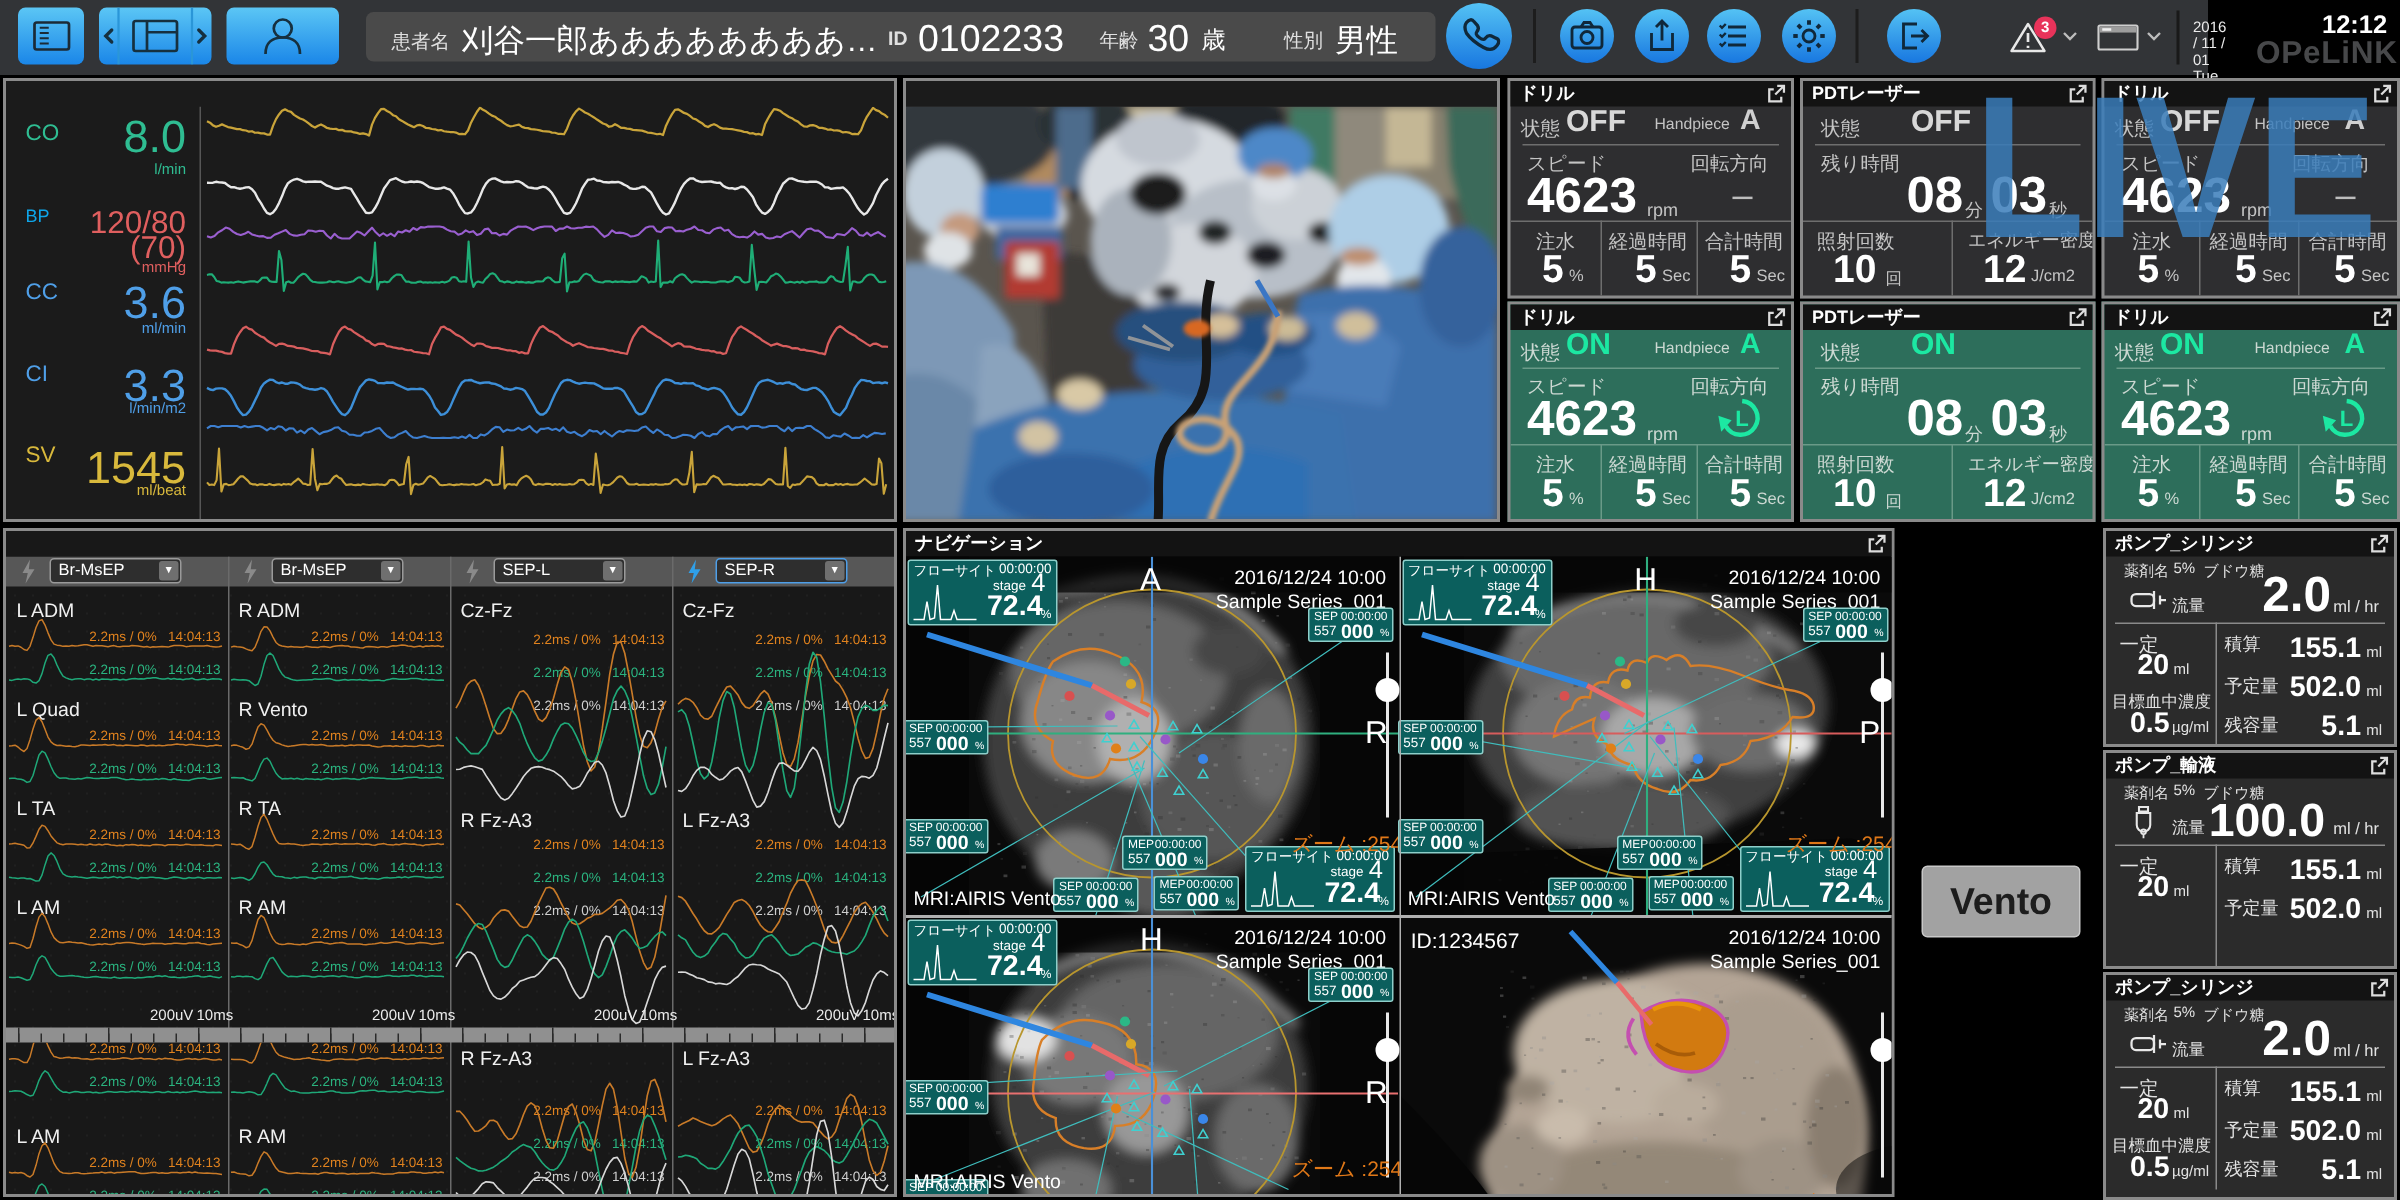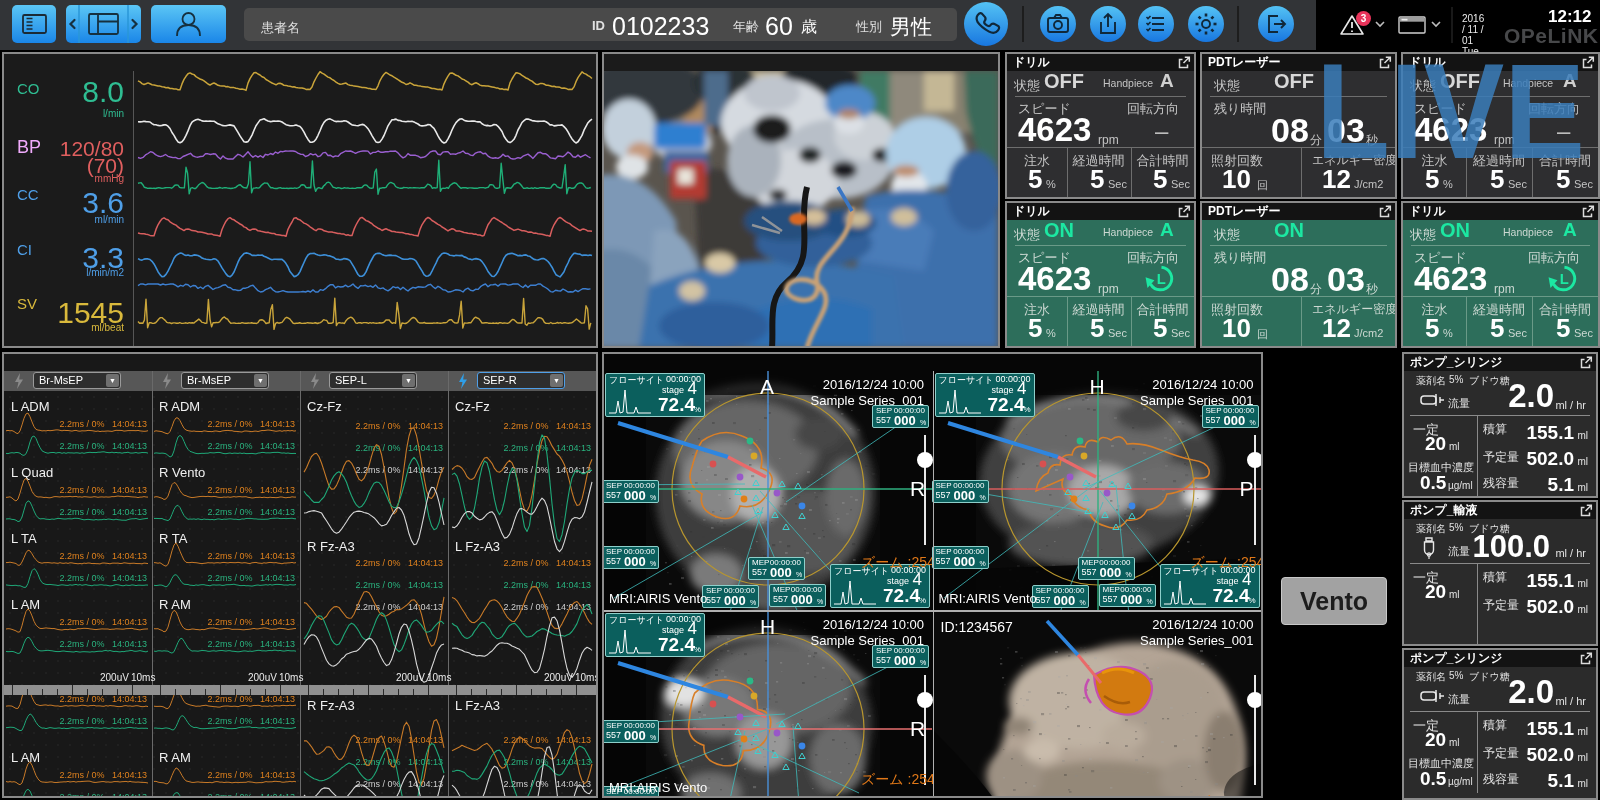--- a/index.html
+++ b/index.html
@@ -6,42 +6,43 @@
 .abs{position:absolute;}
 .panel{position:absolute;border:2px solid #8a8a8a;background:#1e1e1e;}
 .phead{position:absolute;left:0;top:0;right:0;height:17px;background:#131313;color:#fff;
  font-size:12px;font-weight:bold;line-height:17px;padding-left:6px;white-space:nowrap;}
 .pbody{position:absolute;left:0;top:17px;right:0;bottom:0;overflow:hidden;}
 .lbl{position:absolute;color:#c4c4c4;white-space:nowrap;}
 .val{position:absolute;color:#fff;font-weight:bold;white-space:nowrap;}
 .tealbox{position:absolute;background:#0b5f5d;border:1px solid #8ecfca;border-radius:2px;color:#fff;}
 </style></head><body>
 <div id="root">
-    <div class="abs" style="left:0;top:0;width:1316px;height:50px;background:#323437">
+    <div class="abs" style="left:0;top:0;width:1472px;height:50px;background:#323437">
       <div class="abs" style="left:12px;top:5px;width:44px;height:38px;border-radius:5px;background:linear-gradient(#5bc6f5,#1a86e8);"><svg width="44" height="38" viewBox="0 0 44 38">
           <rect x="11" y="10" width="23" height="18" rx="1.5" fill="none" stroke="#1b2a36" stroke-width="1.8"></rect>
           <path d="M14.5 13.5h6M14.5 17h6M14.5 20.5h6M14.5 24h6" stroke="#1b2a36" stroke-width="1.4"></path>
         </svg></div>
       <div class="abs" style="left:66px;top:5px;width:75px;height:38px;border-radius:5px;background:linear-gradient(#5bc6f5,#1a86e8);"><svg width="75" height="38" viewBox="0 0 75 38">
           <path d="M13 0 V38 M62 0 V38" stroke="#2a96d8" stroke-width="1.5"></path>
           <path d="M8.5 15 l-4 4 l4 4" fill="none" stroke="#16303f" stroke-width="2.2" stroke-linecap="round"></path>
           <path d="M66.5 15 l4 4 l-4 4" fill="none" stroke="#16303f" stroke-width="2.2" stroke-linecap="round"></path>
           <rect x="23" y="9" width="29" height="20" rx="1.5" fill="none" stroke="#16303f" stroke-width="1.8"></rect>
           <path d="M32 9 V29 M32 16.5 H52" stroke="#16303f" stroke-width="1.8"></path>
         </svg></div>
       <div class="abs" style="left:151px;top:5px;width:75px;height:38px;border-radius:5px;background:linear-gradient(#5bc6f5,#1a86e8);"><svg width="75" height="38" viewBox="0 0 75 38">
           <circle cx="37.5" cy="14" r="6" fill="none" stroke="#16303f" stroke-width="1.8"></circle>
           <path d="M26 31 c0-8 5-11 11.5-11 c6.5 0 11.5 3 11.5 11" fill="none" stroke="#16303f" stroke-width="1.8"></path>
         </svg></div>
       <div class="abs" style="left:244px;top:8px;width:713px;height:33px;border-radius:5px;background:#4a4a4a;color:#fff">
         <span class="abs" style="left:17px;top:11px;font-size:13px;color:#e0e0e0">患者名</span>
+        <span class="abs" style="left:64px;top:5px;font-size:21px;">刈谷一郎ああああああああ…</span>
         <span class="abs" style="left:348px;top:10px;font-size:13px;font-weight:bold;color:#e0e0e0">ID</span>
         <span class="abs" style="left:368px;top:4px;font-size:25px;">0102233</span>
         <span class="abs" style="left:489px;top:10px;font-size:13px;color:#e0e0e0">年齢</span>
-        <span class="abs" style="left:521px;top:4px;font-size:25px;">60</span>
+        <span class="abs" style="left:521px;top:4px;font-size:25px;">30</span>
         <span class="abs" style="left:557px;top:9px;font-size:16px;">歳</span>
         <span class="abs" style="left:612px;top:10px;font-size:13px;color:#e0e0e0">性別</span>
         <span class="abs" style="left:646px;top:5px;font-size:21px;">男性</span>
       </div>
       <div class="abs" style="left:964px;top:2px;width:44px;height:44px;border-radius:50%;background:linear-gradient(#54c2f4,#1877e0)"><svg width="44" height="44" viewBox="0 0 44 44">
           <path d="M15 12 c2-2 4-2 5 0 l2 3 c1 2 0 3-1 4 c-1 1-1 2 1 4 c2 2 3 2 4 1 c1-1 2-2 4-1 l3 2 c2 1 2 3 0 5 c-2 2-5 3-9 0 c-4-3-8-7-10-11 c-1-3-1-5 1-7z" fill="none" stroke="#10283a" stroke-width="2.2" transform="rotate(-8 22 22)"></path>
         </svg></div>
       <div class="abs" style="left:1022px;top:6px;width:2px;height:36px;background:#1d1d1d"></div>
       <div class="abs" style="left:1040px;top:6px;width:36px;height:36px;border-radius:50%;background:linear-gradient(#54c2f4,#1877e0)"><svg width="36" height="36" viewBox="0 0 36 36">
           <rect x="8" y="12" width="20" height="14" rx="2" fill="none" stroke="#10283a" stroke-width="1.9"></rect>
@@ -93,21 +94,21 @@
       <div class="abs" style="left:1451px;top:7px;width:2px;height:36px;background:#191919"></div>
       <span class="abs" style="left:1462px;top:13px;font-size:10px;color:#ececec">2016 / 11 / 01 Tue</span>
       <span class="abs" style="left:1548px;top:7px;font-size:17px;font-weight:bold;color:#fff">12:12</span>
       <span class="abs" style="left:1504px;top:24px;font-size:21px;font-weight:bold;color:#47484a;letter-spacing:0.5px">OPeLiNK</span>
     </div>
     <div class="panel" style="left:2px;top:52px;width:596px;height:296px;background:#1b1b1b">
       <div class="pbody">
         <div class="abs" style="left:13px;top:9px;font-size:15px;color:#2fbd92">CO</div>
         <div class="abs" style="right:472px;top:4px;font-size:30px;color:#2fbd92;margin-left:20px;">8.0</div>
         <div class="abs" style="right:472px;top:37px;font-size:10px;color:#2fbd92">l/min</div>
-        <div class="abs" style="left:13px;top:66px;font-size:18px;color:#f0abfc">BP</div>
+        <div class="abs" style="left:13px;top:66px;font-size:12px;color:#0ea5e9">BP</div>
         <div class="abs" style="right:472px;top:66px;font-size:21px;color:#e05f5f;">120/80</div>
         <div class="abs" style="right:472px;top:102px;font-size:10px;color:#e05f5f">mmHg</div>
         <div class="abs" style="left:13px;top:115px;font-size:15px;color:#4f9fe8">CC</div>
         <div class="abs" style="right:472px;top:115px;font-size:30px;color:#4f9fe8;">3.6</div>
         <div class="abs" style="right:472px;top:143px;font-size:10px;color:#4f9fe8">ml/min</div>
         <div class="abs" style="left:13px;top:170px;font-size:15px;color:#4f9fe8">CI</div>
         <div class="abs" style="right:472px;top:170px;font-size:30px;color:#4f9fe8;">3.3</div>
         <div class="abs" style="right:472px;top:196px;font-size:10px;color:#4f9fe8">l/min/m2</div>
         <div class="abs" style="left:13px;top:224px;font-size:15px;color:#d9b93c">SV</div>
         <div class="abs" style="right:472px;top:225px;font-size:30px;color:#d9b93c;">1545</div>
@@ -390,20 +391,24 @@
           </g>
           <path d="M203 116 C 193 156, 213 186, 183 211 C 163 228, 170 251, 168 277" fill="none" stroke="#161616" stroke-width="6"></path>
           <path d="M248 136 C 248 176, 208 186, 213 211 C 218 236, 188 231, 183 221 C 178 208, 208 201, 220 221 C 228 236, 210 251, 203 277" fill="none" stroke="#c9a176" stroke-width="5" filter="url(#bl2)"></path>
           <path d="M148 154 l28 8 M158 146 l20 14" stroke="#8f9398" stroke-width="2.5"></path>
           <ellipse cx="194" cy="148" rx="9" ry="6" fill="#d86820" filter="url(#bl2)"></ellipse>
           <path d="M234 116 l14 24" stroke="#3a76c4" stroke-width="3.5"></path>
         </svg>
       </div>
     </div>
     <div class="panel" style="left:602px;top:352px;width:661px;height:446px;background:#060606">
+      <div class="phead" style="background:#131313">ナビゲーション<svg class="abs" style="top:2px;right:3px" width="13" height="13" viewBox="0 0 13 13">
+          <path d="M4.5 3.5 H1.5 V11.5 H9.5 V8.5" fill="none" stroke="#dcdcdc" stroke-width="1.5"></path>
+          <path d="M5.5 7 L11 1.5 M6.8 1.3 L11.3 1.3 L11.3 5.8" fill="none" stroke="#dcdcdc" stroke-width="1.5"></path>
+        </svg></div>
       <div class="pbody">
         <svg class="abs" style="left:0px;top:0px" width="328" height="239" viewBox="0 0 328 239">
           <defs>
             <filter id="mbq1" x="-20%" y="-20%" width="140%" height="140%">
               <feGaussianBlur stdDeviation="4"></feGaussianBlur>
             </filter>
           </defs>
           <rect width="328" height="239" fill="#0a0a0a"></rect>
           <g filter="url(#mbq1)">
             <ellipse cx="160" cy="123" rx="110" ry="108" fill="#3e3e3e" transform="rotate(-14 160 118)"></ellipse>

